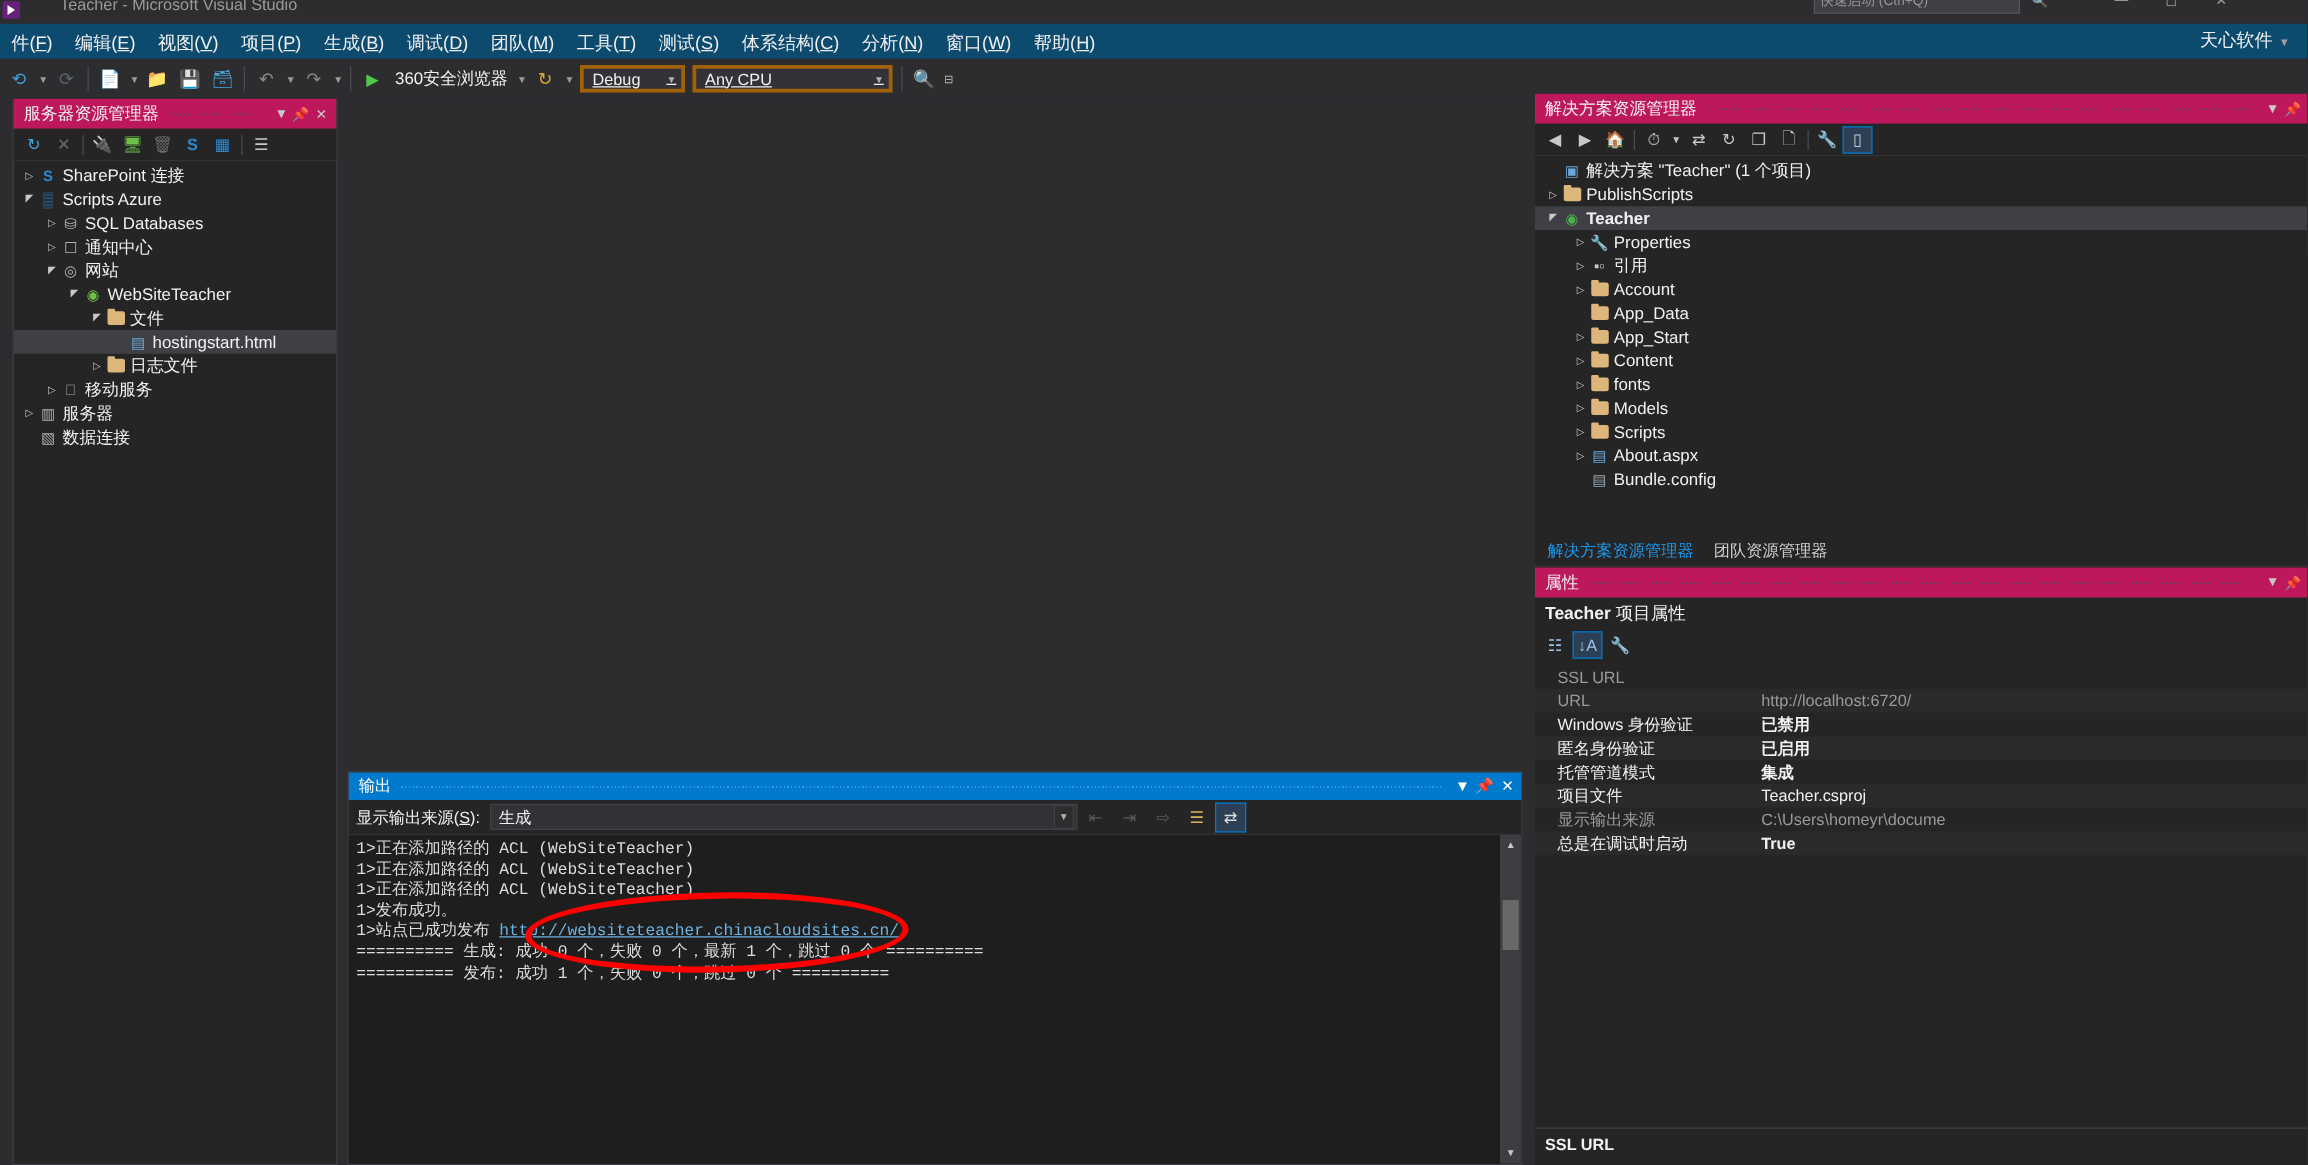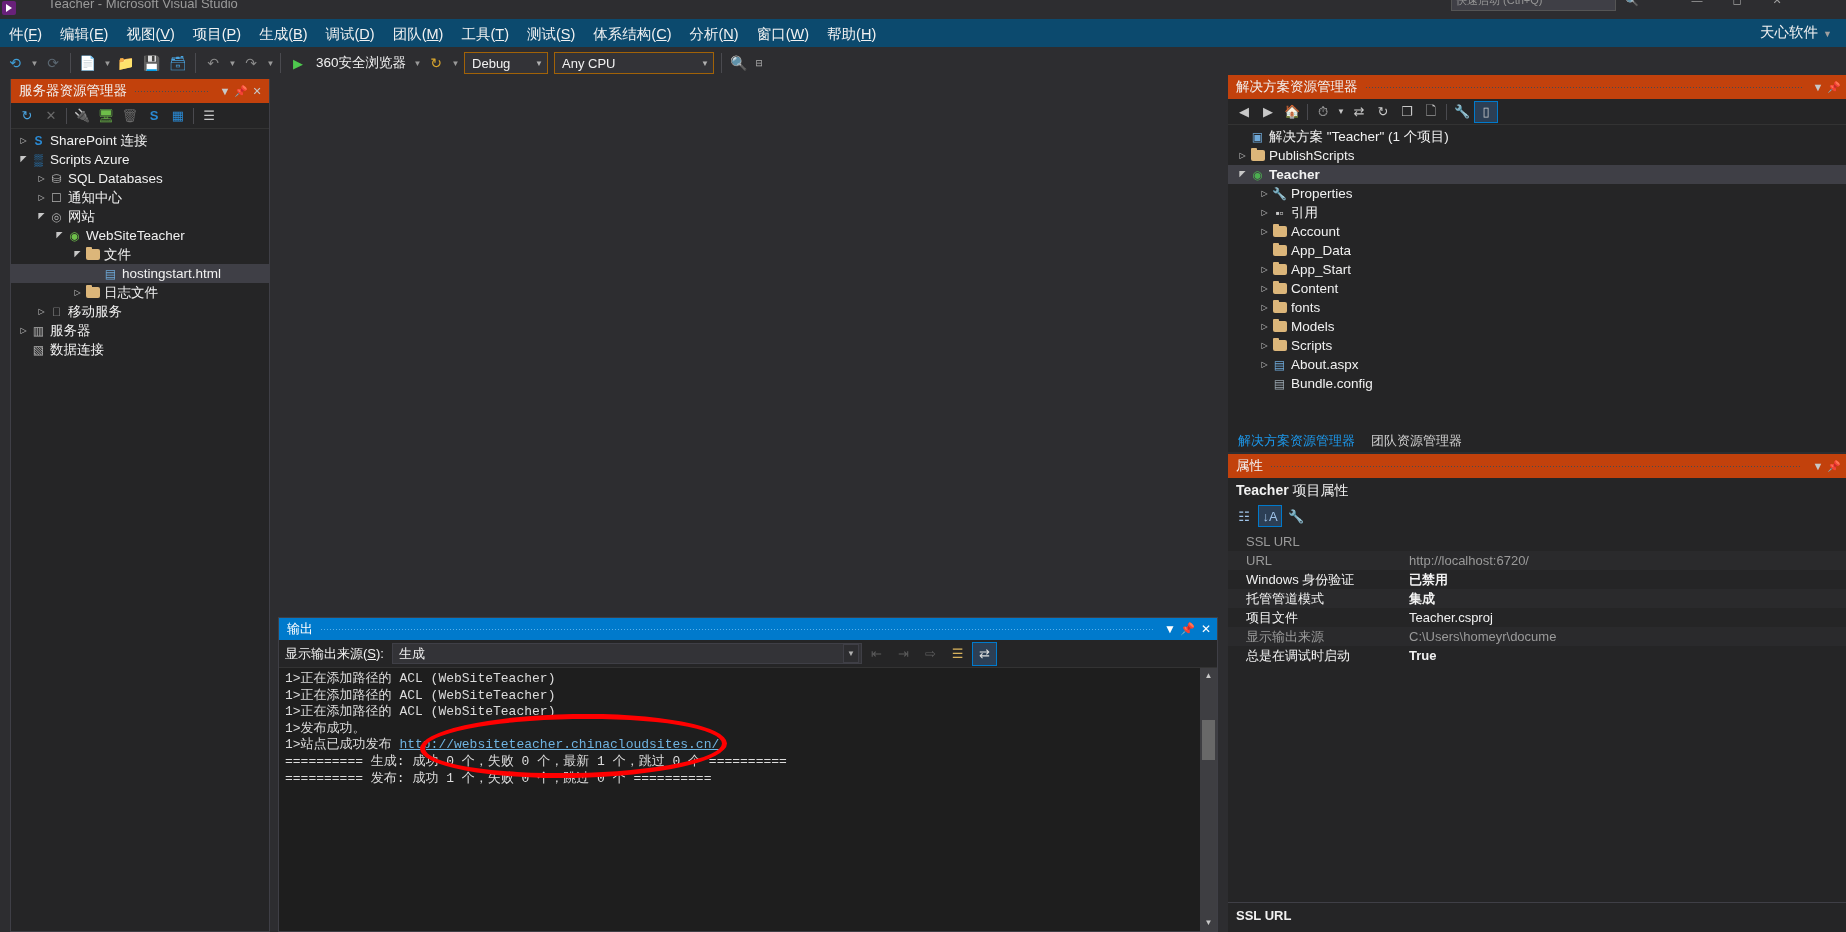--- a/index.html
+++ b/index.html
@@ -71,33 +71,33 @@
     padding-left: 2px;
   }
   .tbtn {
     height: 24px; min-width: 24px; display: inline-flex;
     align-items: center; justify-content: center;
     color: #cfcfcf; font-size: 14px; margin: 0 1px; position: relative;
   }
   .tsep { width: 1px; height: 20px; background: #4a4a4f; margin: 0 4px; }
   .tcaret { font-size: 8px; color: #9a9a9a; margin-left: 1px; }
   .combo {
-    height: 22px; background: #333337; border: 1px solid #a16207;
+    height: 22px; background: #333337; border: 3px solid #a16207;
     color: #f1f1f1; font-size: 13px; display: inline-flex; align-items: center;
-    padding: 0 4px 0 7px; margin: 0 3px; position: relative;
+    padding: 0 4px 0 7px; margin: 0 3px; position: relative; text-decoration: underline;
   }
   .combo .cv { flex: 1; white-space: nowrap; }
   .combo .cc { font-size: 8px; color: #b0b0b0; margin-left: 10px; }
   .run-glyph { color: #4ec94e; font-size: 13px; }
 
   
   .panel { position: absolute; background: #252526; }
   .panel-header {
     height: 24px; display: flex; align-items: center;
-    padding: 0 4px 0 8px; background: #c2410c; color: #f1f1f1;
+    padding: 0 4px 0 8px; background: #be185d; color: #f1f1f1;
     font-size: 13.5px; white-space: nowrap;
   }
   .panel-header .dots {
     flex: 1; height: 1px; margin: 0 8px;
     background: repeating-linear-gradient(to right,#4a4a4f 0 1px,transparent 1px 3px);
   }
   .hdr-btn { width: 16px; text-align: center; color: #c8c8c8; font-size: 11px; }
   .panel-toolbar {
     height: 26px; display: flex; align-items: center; padding: 0 4px;
     background: #252526; border-bottom: 1px solid #333;
@@ -619,20 +619,24 @@
         </div>
         <div class="prow dim">
           <div class="k">URL</div>
           <div class="v">http://localhost:6720/</div>
         </div>
         <div class="prow">
           <div class="k">Windows 身份验证</div>
           <div class="v bold">已禁用</div>
         </div>
         <div class="prow">
+          <div class="k">匿名身份验证</div>
+          <div class="v bold">已启用</div>
+        </div>
+        <div class="prow">
           <div class="k">托管管道模式</div>
           <div class="v bold">集成</div>
         </div>
         <div class="prow">
           <div class="k">项目文件</div>
           <div class="v">Teacher.csproj</div>
         </div>
         <div class="prow dim">
           <div class="k">显示输出来源</div>
           <div class="v">C:\Users\homeyr\docume</div>

